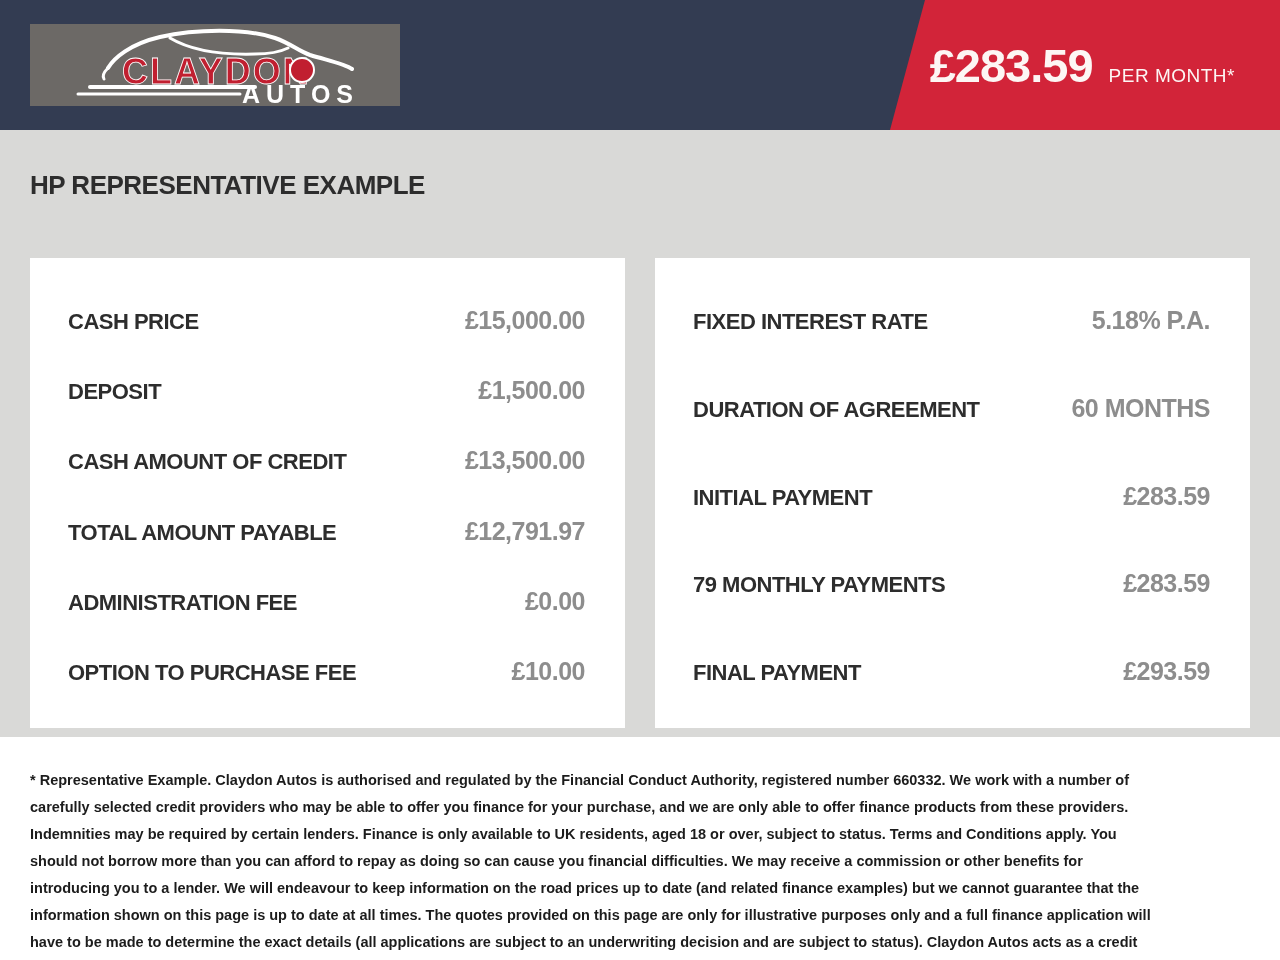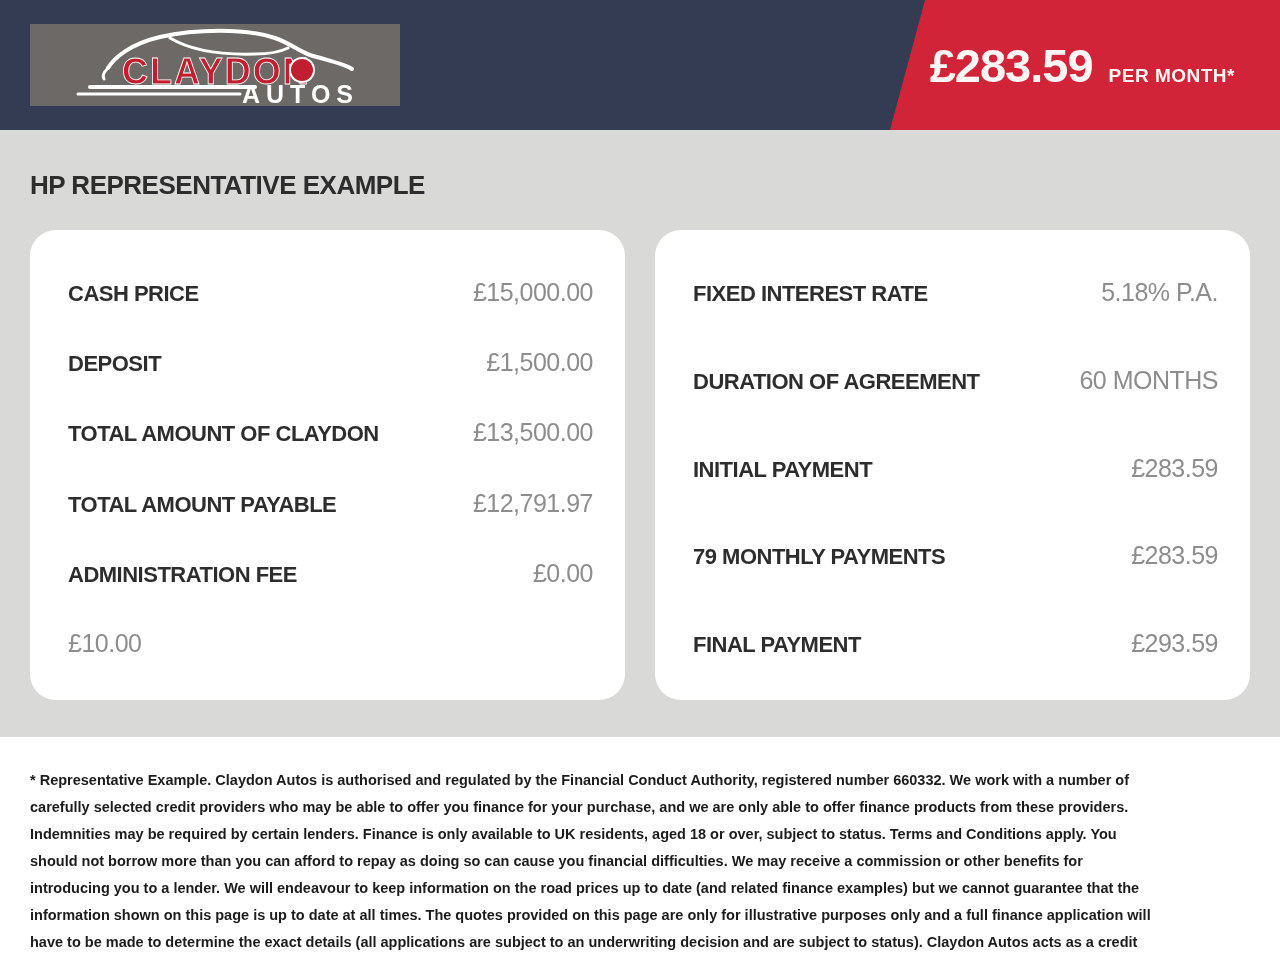--- a/index.html
+++ b/index.html
@@ -25,52 +25,51 @@
     width: 430px; height: 130px;
     background: #D22439;
     clip-path: polygon(75px 0, 100% 0, 100% 100%, 40px 100%);
     display: flex;
     align-items: center;
     justify-content: flex-end;
     padding-right: 45px;
   }
   .price-group { display: flex; align-items: baseline; gap: 16px; color: #fdf6f4; }
   .price-amount { font-size: 47px; font-weight: bold; letter-spacing: -1px; }
-  .price-per   { font-size: 19px; font-weight: bold; letter-spacing: 0.5px; }
+  .price-per   { font-size: 19px; font-weight: normal; letter-spacing: 0.5px; }
 
   
   .main {
     width: 1280px; height: 607px;
     background: #D9D9D7;
     padding: 40px 30px 0 30px;
   }
   .page-title {
     font-size: 26px;
     font-weight: bold;
     color: #2D2D2D;
     letter-spacing: -0.5px;
-    margin-bottom: 29px;
+    margin-bottom: 57px;
   }
   .cards { display: flex; gap: 30px; }
   .card {
     width: 595px; height: 470px;
     background: #ffffff;
     display: flex;
     flex-direction: column;
     justify-content: space-between;
-    padding: 48px 32px 42px 38px;
-    border-radius: 26px;
+    padding: 48px 40px 42px 38px;
   }
   .finance-row { display: flex; justify-content: space-between; align-items: baseline; }
   .finance-label {
     font-size: 22px; font-weight: bold;
     color: #2D2D2D; letter-spacing: -0.5px;
   }
   .finance-value {
-    font-size: 25px; font-weight: normal;
+    font-size: 25px; font-weight: bold;
     color: #8D8D8D; letter-spacing: -0.5px;
   }
 
   
   .footer {
     width: 1280px; height: 223px;
     background: #ffffff;
     padding: 30px 30px 0 30px;
   }
   .disclaimer {
@@ -124,32 +123,33 @@
     <div class="card">
       <div class="finance-row">
         <span class="finance-label">CASH PRICE</span>
         <span class="finance-value">£15,000.00</span>
       </div>
       <div class="finance-row">
         <span class="finance-label">DEPOSIT</span>
         <span class="finance-value">£1,500.00</span>
       </div>
       <div class="finance-row">
-        <span class="finance-label">TOTAL AMOUNT OF CLAYDON</span>
+        <span class="finance-label">CASH AMOUNT OF CREDIT</span>
         <span class="finance-value">£13,500.00</span>
       </div>
       <div class="finance-row">
         <span class="finance-label">TOTAL AMOUNT PAYABLE</span>
         <span class="finance-value">£12,791.97</span>
       </div>
       <div class="finance-row">
         <span class="finance-label">ADMINISTRATION FEE</span>
         <span class="finance-value">£0.00</span>
       </div>
       <div class="finance-row">
+        <span class="finance-label">OPTION TO PURCHASE FEE</span>
         <span class="finance-value">£10.00</span>
       </div>
     </div>
 
     <div class="card">
       <div class="finance-row">
         <span class="finance-label">FIXED INTEREST RATE</span>
         <span class="finance-value">5.18% P.A.</span>
       </div>
       <div class="finance-row">

